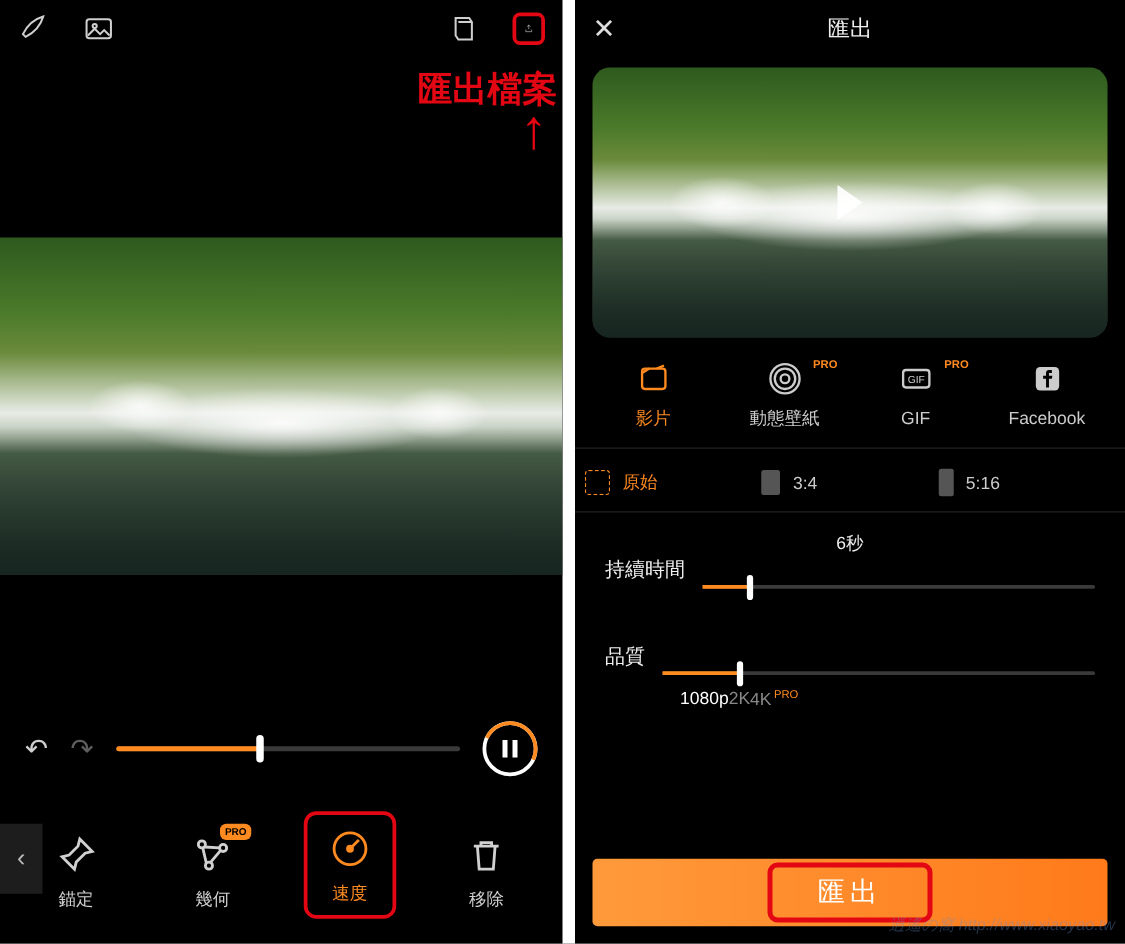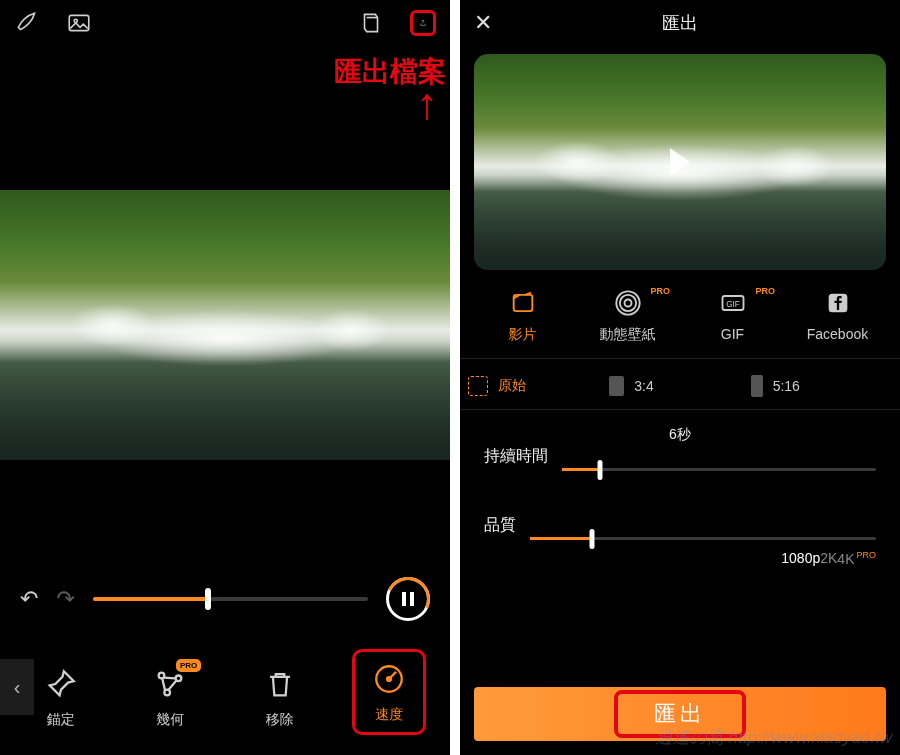--- a/index.html
+++ b/index.html
@@ -136,33 +136,33 @@
   .r-ratio .shape.r34  { width:15px; height:20px; background:#555; border:none; }
   .r-ratio .shape.r916 { width:12px; height:22px; background:#555; border:none; }
 
   .r-sld { padding: 16px 24px 0; }
   .r-sld .lab { font-size:16px; color:#eee; margin-bottom:4px; }
   .r-sld .valtop { text-align:center; font-size:14px; color:#eee; margin-bottom:2px; }
   .r-sld .row { display:flex; align-items:flex-end; gap:14px; }
   .r-sld .track { flex:1; height:3px; background:#3a3a3a; position:relative; border-radius:2px; }
   .r-sld .track .fill { position:absolute; left:0; top:0; height:100%; background:#ff8a1f; }
   .r-sld .track .thumb { position:absolute; top:50%; width:5px; height:20px; background:#fff; border-radius:3px; transform:translate(-50%,-50%); }
-  .r-sld .ticks { display:flex; justify-content:flex-end; margin-top:10px; font-size:14px; color:#888; }
+  .r-sld .ticks { display:flex; justify-content:flex-start; margin-top:10px; font-size:14px; color:#888; }
   .r-sld .ticks .on { color:#fff; }
   .r-sld .ticks .pro { color:#ff8a1f; font-size:9px; vertical-align:super; margin-left:2px; }
 
   .r-export {
     position:absolute; left:14px; right:14px; bottom:14px; height:54px;
     background: linear-gradient(90deg,#ff9a3b,#ff7a1a);
     border-radius:4px; display:flex; align-items:center; justify-content:center;
     color:#fff; font-size:22px; letter-spacing:4px;
   }
   .r-export .hlb { position:absolute; left:50%; top:50%; transform:translate(-50%,-50%); border:4px solid #e30613; border-radius:8px; width:132px; height:48px; }
 
-  .wm { position:absolute; right:8px; bottom:6px; font-size:17px; color:rgba(100,140,200,.35); font-style:italic; pointer-events:none; }
+  .wm { position:absolute; right:8px; bottom:6px; font-size:13px; color:rgba(100,140,200,.35); font-style:italic; pointer-events:none; }
 </style>
 </head>
 <body>
 
 <div class="phone left">
 
   <div class="l-top">
     <div class="ic">
       <svg viewBox="0 0 24 24">
           <path d="M4 16c3-6 8-11 15-13-2 7-7 12-13 15l-2-2z"></path>
@@ -230,37 +230,37 @@
       <div class="ticon">
         <svg viewBox="0 0 24 24">
             <circle cx="6" cy="6" r="2"></circle>
             <circle cx="18" cy="8" r="2"></circle>
             <circle cx="10" cy="18" r="2"></circle>
             <path d="M7.5 7.5L16 8M16.5 9.5L11 16M8.5 16.5L6.5 8"></path>
           </svg>
       </div>
       <span>幾何</span>
     </div>
-    <div class="tool">
-      <div class="ticon">
-        <svg viewBox="0 0 24 24">
-            <path d="M5 7h14M9 7V5h6v2M7 7l1 13h8l1-13"></path>
-          </svg>
-      </div>
-      <span>移除</span>
-    </div>
     <div class="tool active hl">
       <div class="ticon">
         <svg viewBox="0 0 24 24">
             <circle cx="12" cy="12" r="9"></circle>
             <path d="M12 12l5-5"></path>
             <circle cx="12" cy="12" r="1.4" fill="#ff8a1f"></circle>
           </svg>
       </div>
       <span>速度</span>
+    </div>
+    <div class="tool">
+      <div class="ticon">
+        <svg viewBox="0 0 24 24">
+            <path d="M5 7h14M9 7V5h6v2M7 7l1 13h8l1-13"></path>
+          </svg>
+      </div>
+      <span>移除</span>
     </div>
   </div>
 </div>
 
 <div class="phone right">
 
   <div class="r-head">
     <div class="close">✕</div>
     <span>匯出</span>
   </div>

